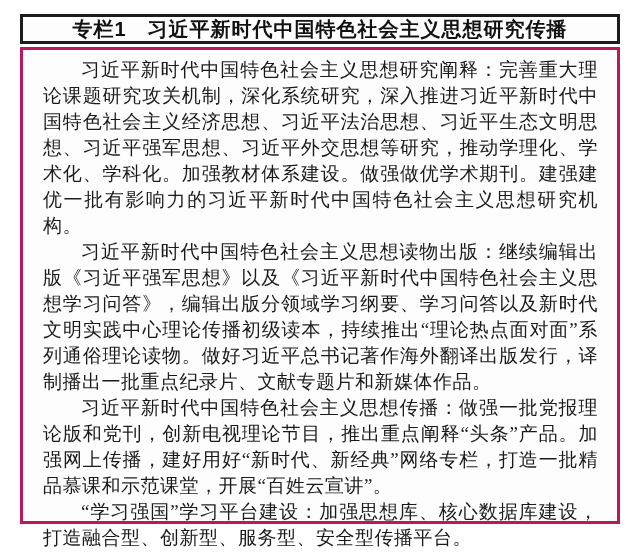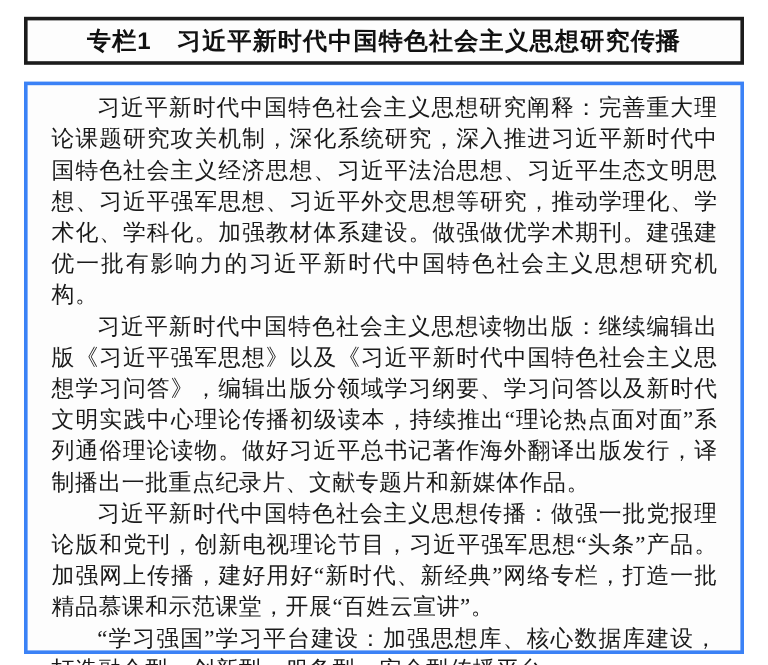--- a/index.html
+++ b/index.html
@@ -11,37 +11,37 @@
     overflow: hidden;
   }
   .panel {
     position: absolute;
     left: 20px;
     top: 14px;
     width: 600px;
   }
   .title-box {
     border: 3px solid #1c1c1c;
-    height: 40px;
+    height: 30px;
     display: flex;
     align-items: center;
     justify-content: center;
     background: #fdfdfd;
   }
   .title-box span {
     font-family: "Liberation Sans", "DejaVu Sans", sans-serif;
     font-weight: bold;
     font-size: 20px;
     color: #111111;
     letter-spacing: 1px;
     white-space: nowrap;
   }
   .body-box {
-    border: 3px solid #3b82f6;
-    margin-top: 14px;
+    border: 3px solid #be185d;
+    margin-top: 3px;
     background: #fdfdfd;
     padding: 7px 19px 10px 20px;
     height: 477px;
   }
   .para {
     font-size: 19px;
     line-height: 26px;
     color: #1a1a1a;
     text-indent: 2em;
     text-align: justify;
@@ -52,16 +52,16 @@
 </head>
 <body>
 
 <div class="panel">
   <div class="title-box">
     <span>专栏1　习近平新时代中国特色社会主义思想研究传播</span>
   </div>
   <div class="body-box">
     <p class="para">习近平新时代中国特色社会主义思想研究阐释：完善重大理论课题研究攻关机制，深化系统研究，深入推进习近平新时代中国特色社会主义经济思想、习近平法治思想、习近平生态文明思想、习近平强军思想、习近平外交思想等研究，推动学理化、学术化、学科化。加强教材体系建设。做强做优学术期刊。建强建优一批有影响力的习近平新时代中国特色社会主义思想研究机构。</p>
     <p class="para">习近平新时代中国特色社会主义思想读物出版：继续编辑出版《习近平强军思想》以及《习近平新时代中国特色社会主义思想学习问答》，编辑出版分领域学习纲要、学习问答以及新时代文明实践中心理论传播初级读本，持续推出“理论热点面对面”系列通俗理论读物。做好习近平总书记著作海外翻译出版发行，译制播出一批重点纪录片、文献专题片和新媒体作品。</p>
-    <p class="para">习近平新时代中国特色社会主义思想传播：做强一批党报理论版和党刊，创新电视理论节目，习近平强军思想“头条”产品。加强网上传播，建好用好“新时代、新经典”网络专栏，打造一批精品慕课和示范课堂，开展“百姓云宣讲”。</p>
+    <p class="para">习近平新时代中国特色社会主义思想传播：做强一批党报理论版和党刊，创新电视理论节目，推出重点阐释“头条”产品。加强网上传播，建好用好“新时代、新经典”网络专栏，打造一批精品慕课和示范课堂，开展“百姓云宣讲”。</p>
     <p class="para">“学习强国”学习平台建设：加强思想库、核心数据库建设，打造融合型、创新型、服务型、安全型传播平台。</p>
   </div>
 </div>
 
 </body></html>

